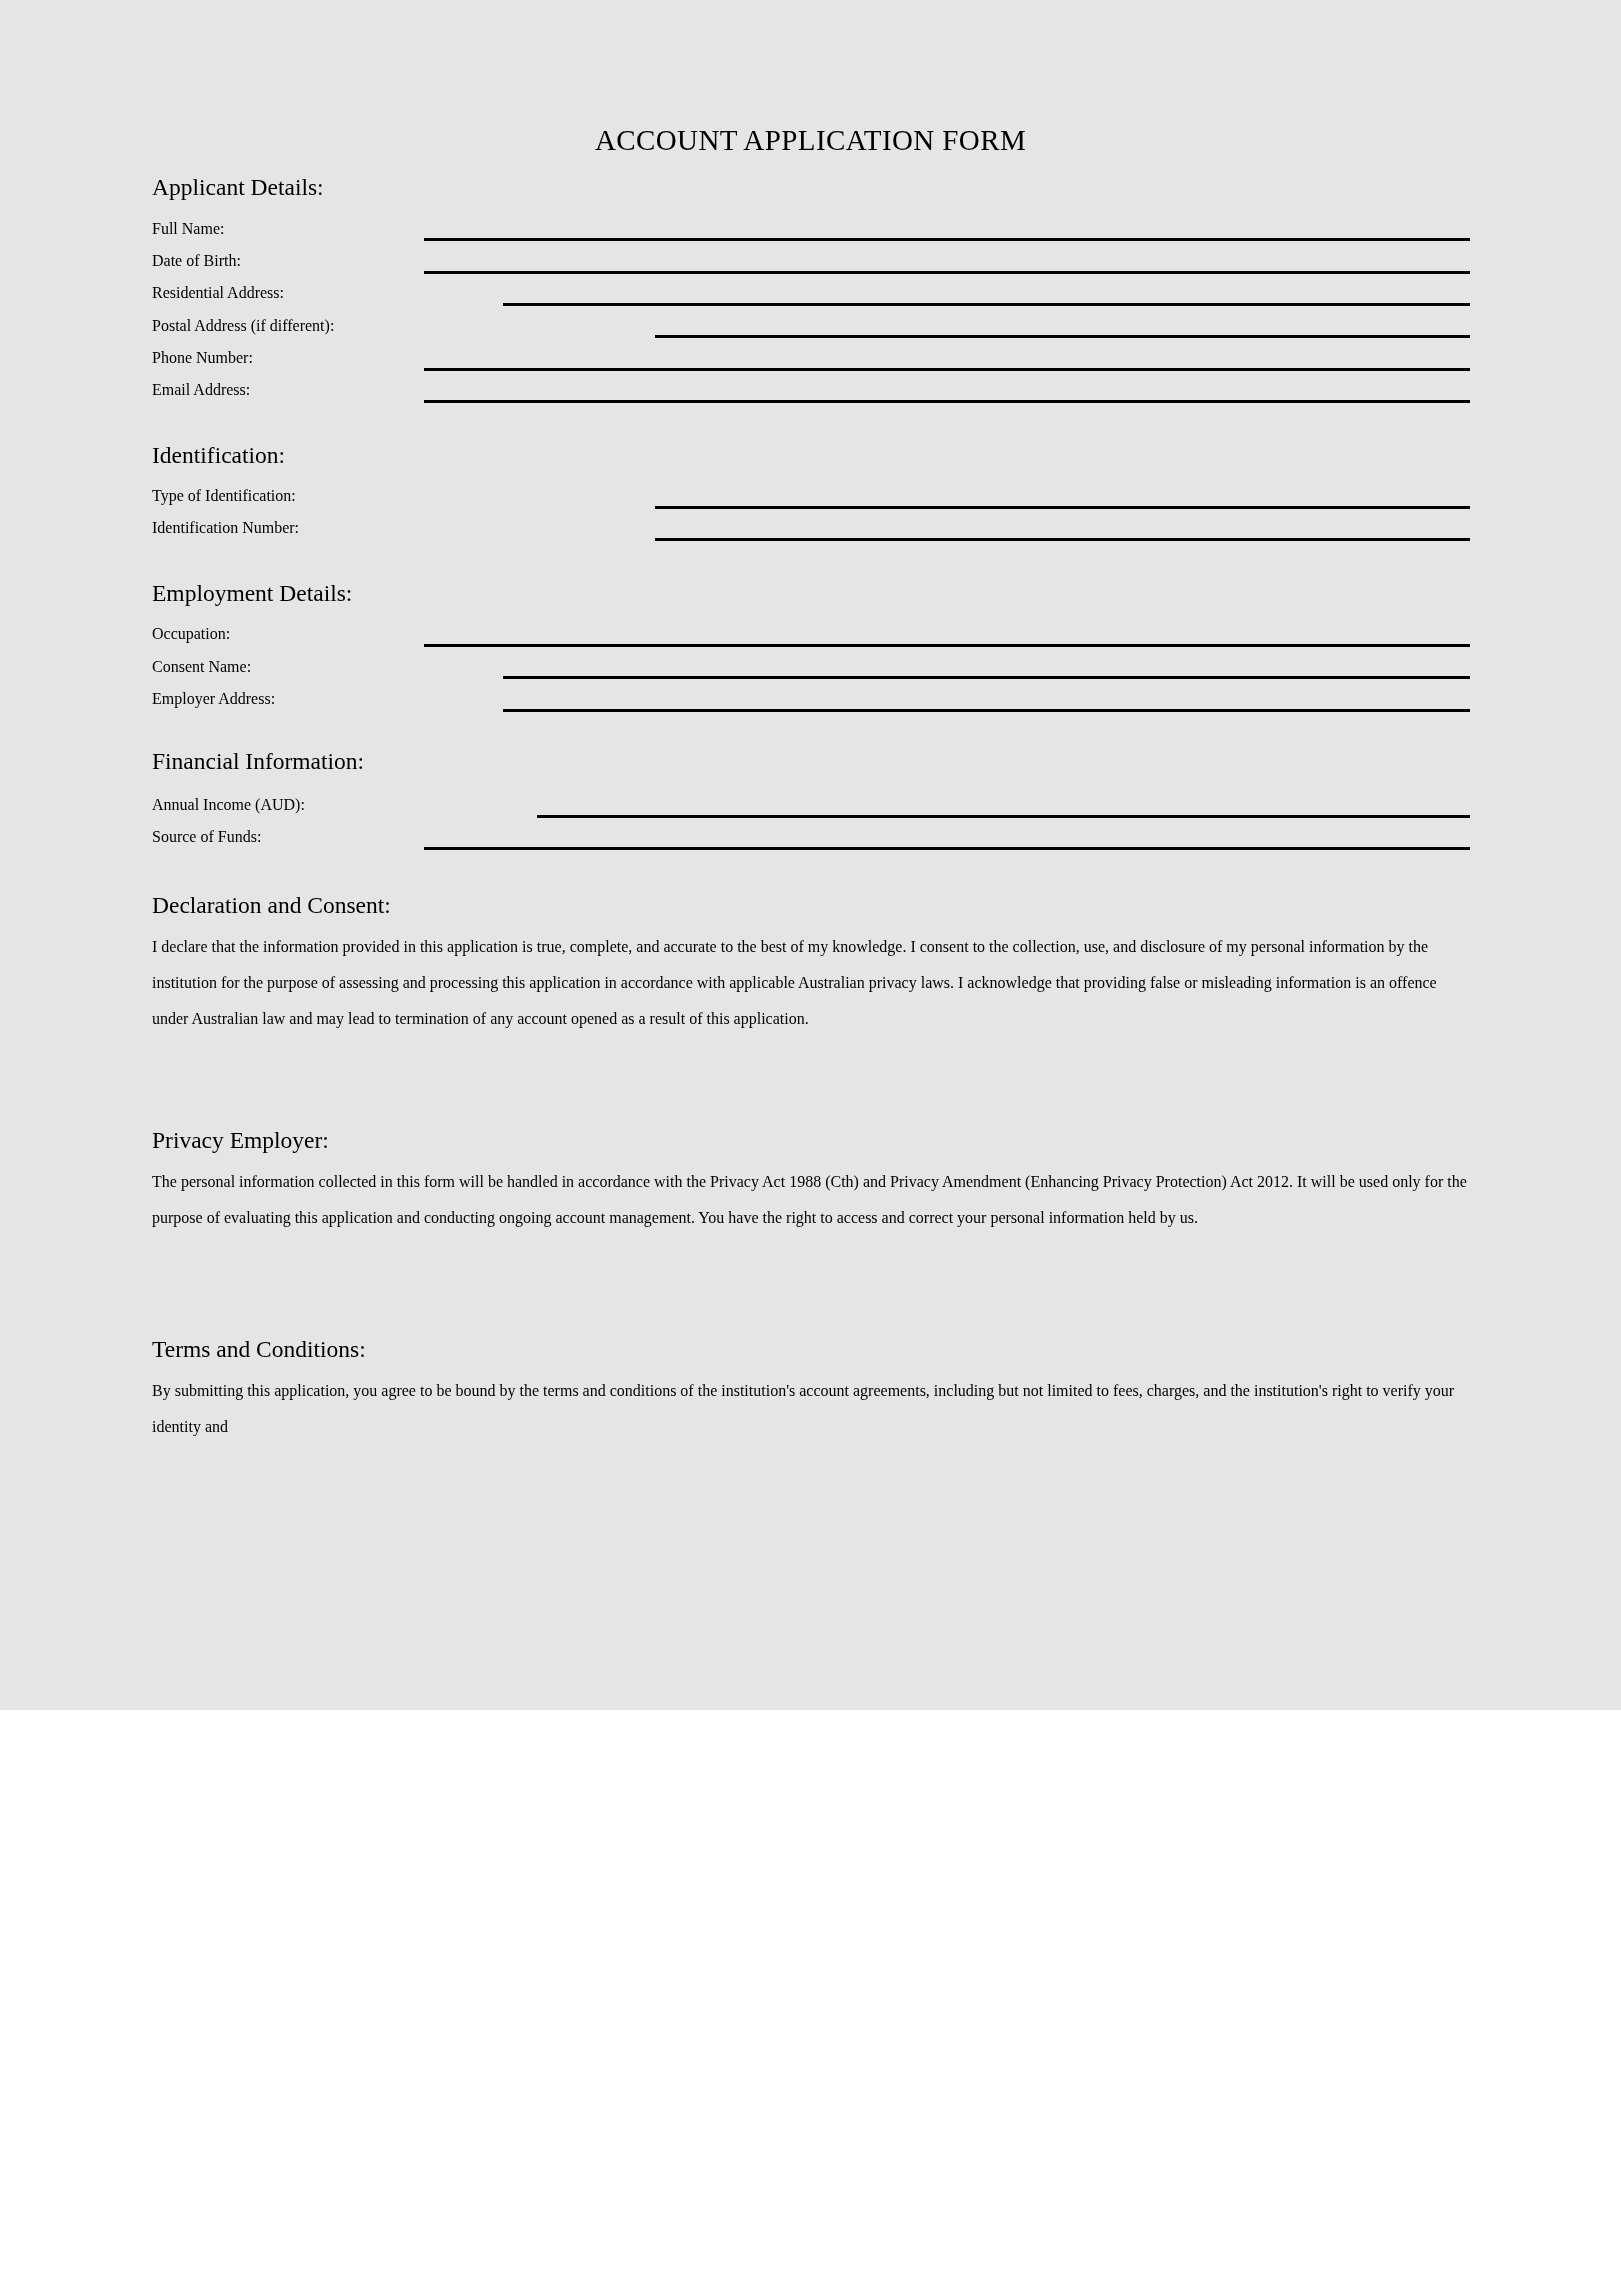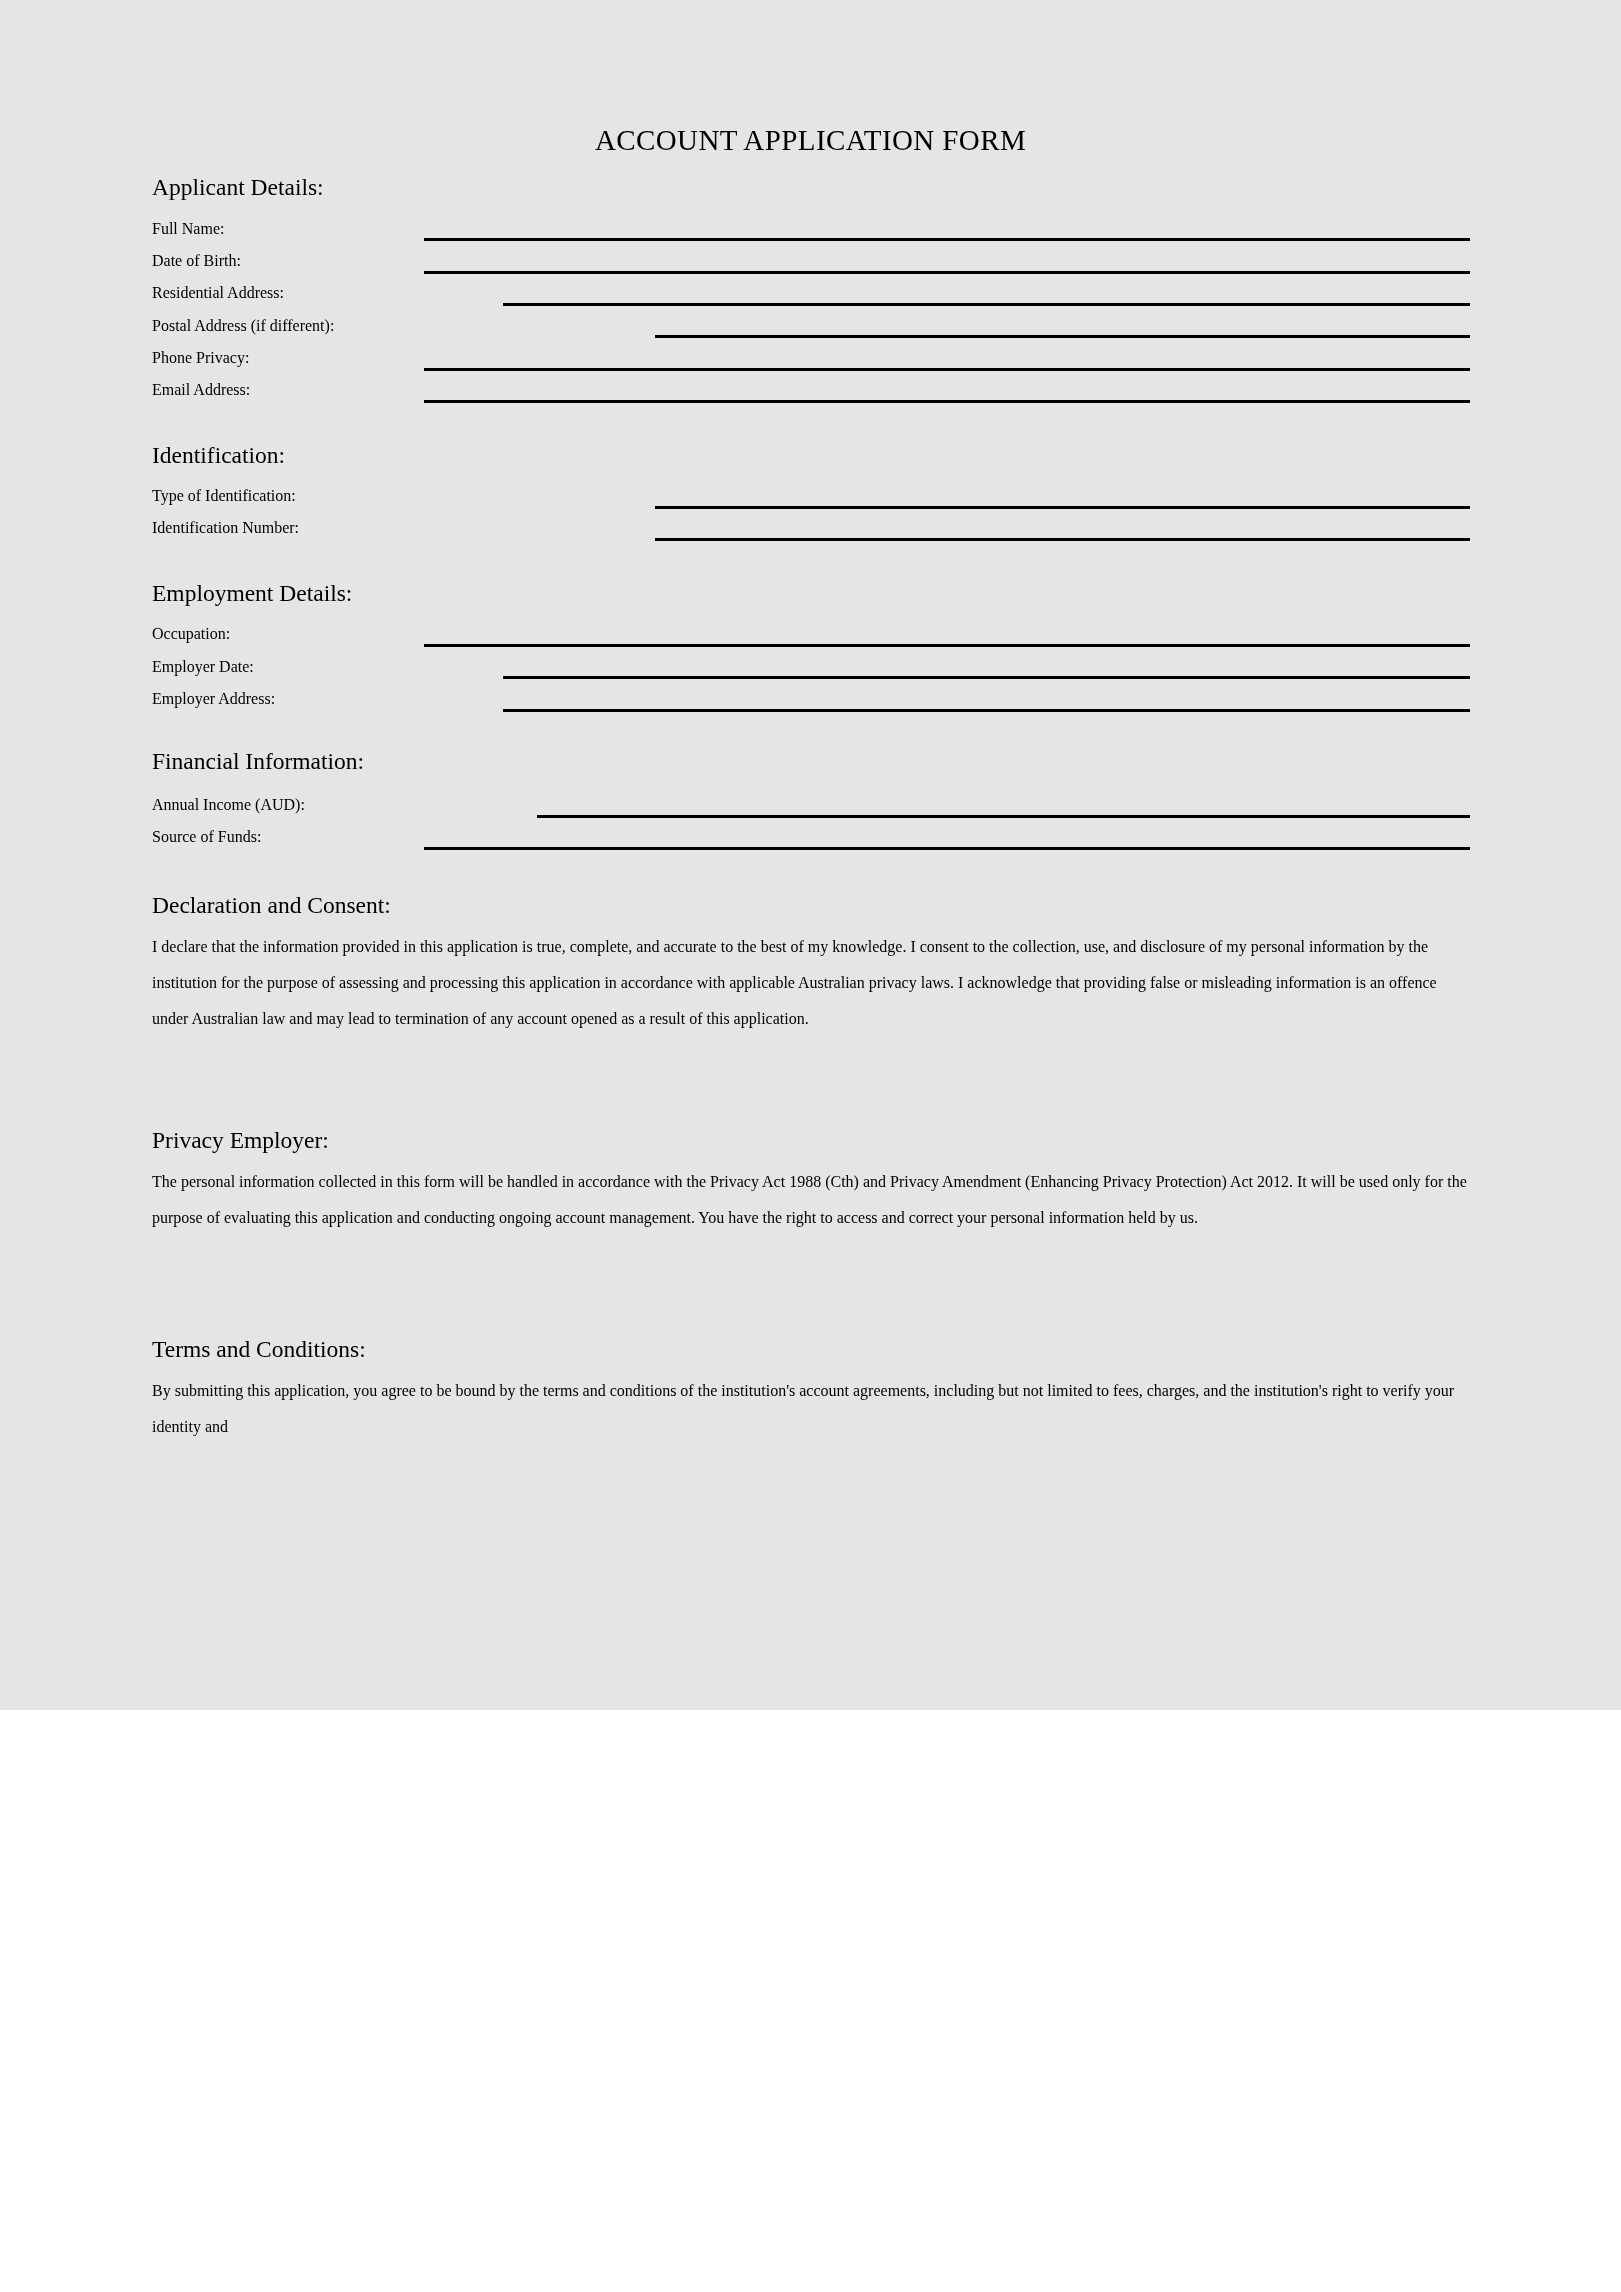--- a/index.html
+++ b/index.html
@@ -80,40 +80,40 @@
 
     <div class="field-label" style="top:253px">Date of Birth:</div>
     <div class="field-rule" style="left:272px; right:0; top:271px"></div>
 
     <div class="field-label" style="top:285px">Residential Address:</div>
     <div class="field-rule" style="left:351px; right:0; top:303px"></div>
 
     <div class="field-label" style="top:318px">Postal Address (if different):</div>
     <div class="field-rule" style="left:503px; right:0; top:335px"></div>
 
-    <div class="field-label" style="top:350px">Phone Privacy:</div>
+    <div class="field-label" style="top:350px">Phone Number:</div>
     <div class="field-rule" style="left:272px; right:0; top:368px"></div>
 
     <div class="field-label" style="top:382px">Email Address:</div>
     <div class="field-rule" style="left:272px; right:0; top:400px"></div>
 
     <div class="section-head" style="top:444px">Identification:</div>
 
     <div class="field-label" style="top:488px">Type of Identification:</div>
     <div class="field-rule" style="left:503px; right:0; top:506px"></div>
 
     <div class="field-label" style="top:520px">Identification Number:</div>
     <div class="field-rule" style="left:503px; right:0; top:538px"></div>
 
     <div class="section-head" style="top:582px">Employment Details:</div>
 
     <div class="field-label" style="top:626px">Occupation:</div>
     <div class="field-rule" style="left:272px; right:0; top:644px"></div>
 
-    <div class="field-label" style="top:659px">Employer Date:</div>
+    <div class="field-label" style="top:659px">Consent Name:</div>
     <div class="field-rule" style="left:351px; right:0; top:676px"></div>
 
     <div class="field-label" style="top:691px">Employer Address:</div>
     <div class="field-rule" style="left:351px; right:0; top:709px"></div>
 
     <div class="section-head" style="top:750px">Financial Information:</div>
 
     <div class="field-label" style="top:797px">Annual Income (AUD):</div>
     <div class="field-rule" style="left:385px; right:0; top:815px"></div>
 

